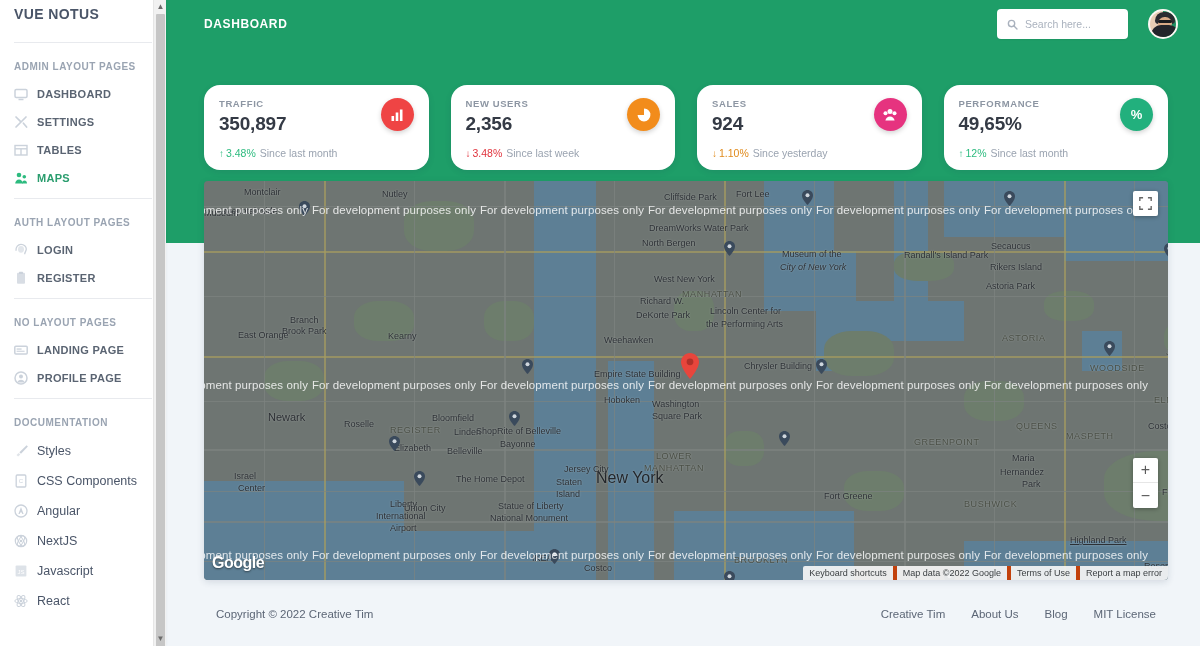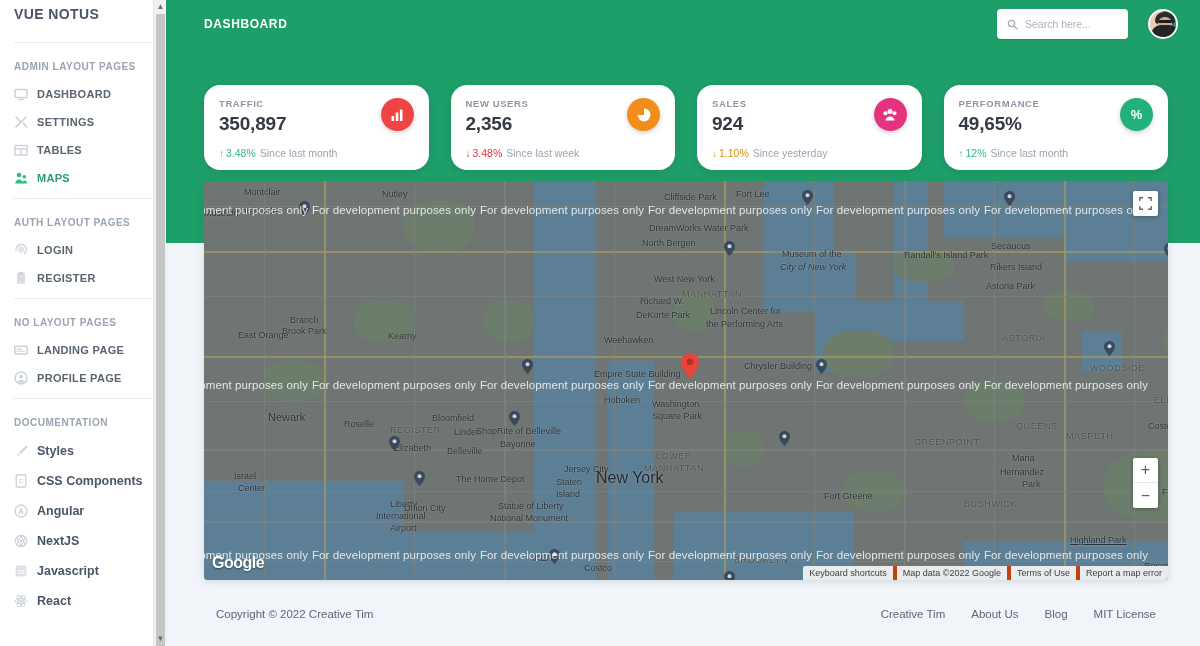--- a/index.html
+++ b/index.html
@@ -30,21 +30,21 @@
     font-size: 10px; font-weight: bold; letter-spacing: .5px;
     color: #9aa4b2; text-transform: uppercase;
   }
   .sb-item {
     display: flex; align-items: center; gap: 9px;
     padding: 7px 14px; cursor: pointer;
     font-size: 11px; font-weight: bold; letter-spacing: .3px;
     color: #5a6472; text-transform: uppercase;
     text-decoration: none;
   }
-  .sb-item.doc { text-transform: none; font-weight: bold; font-size: 12.5px; color: #4a5568; padding: 8px 14px; letter-spacing: 0; }
+  .sb-item.doc { text-transform: none; font-weight: normal; font-size: 12.5px; color: #4a5568; padding: 8px 14px; letter-spacing: 0; }
   .sb-item.active { color: #2a9d6e; }
   .sb-ico { width: 14px; height: 14px; flex: 0 0 14px; display:block; color:#cbd2db; }
   .sb-item.active .sb-ico { color: #2dbb7f; }
   .sb-ico svg { display:block; width:14px; height:14px; }
 
   
   .sb-scroll {
     position: absolute; left: 153px; top: 0; width: 13px; height: 646px;
     background: #f1f1f1; border-left: 1px solid #e6e6e6; z-index: 31;
   }

